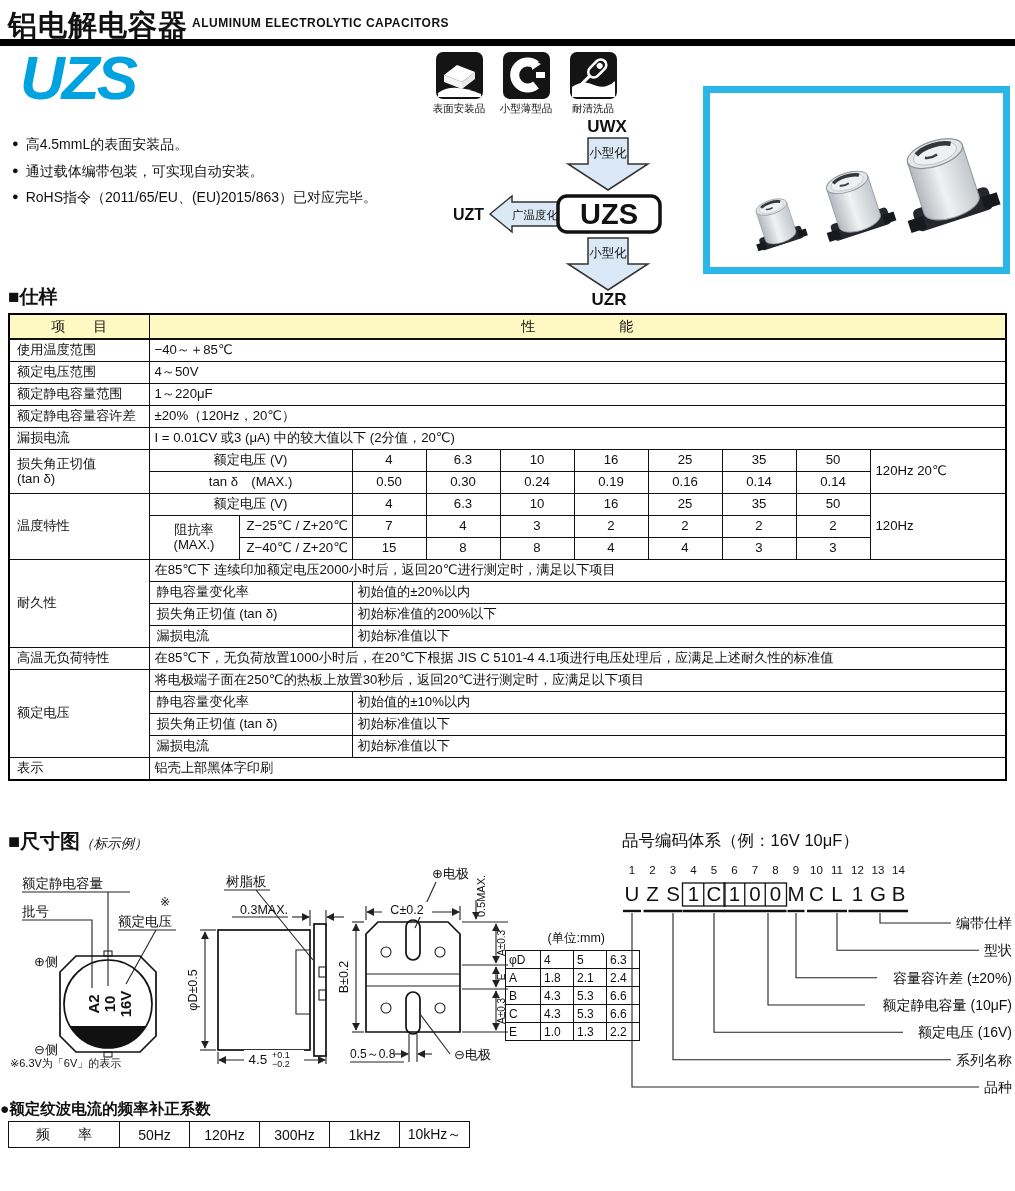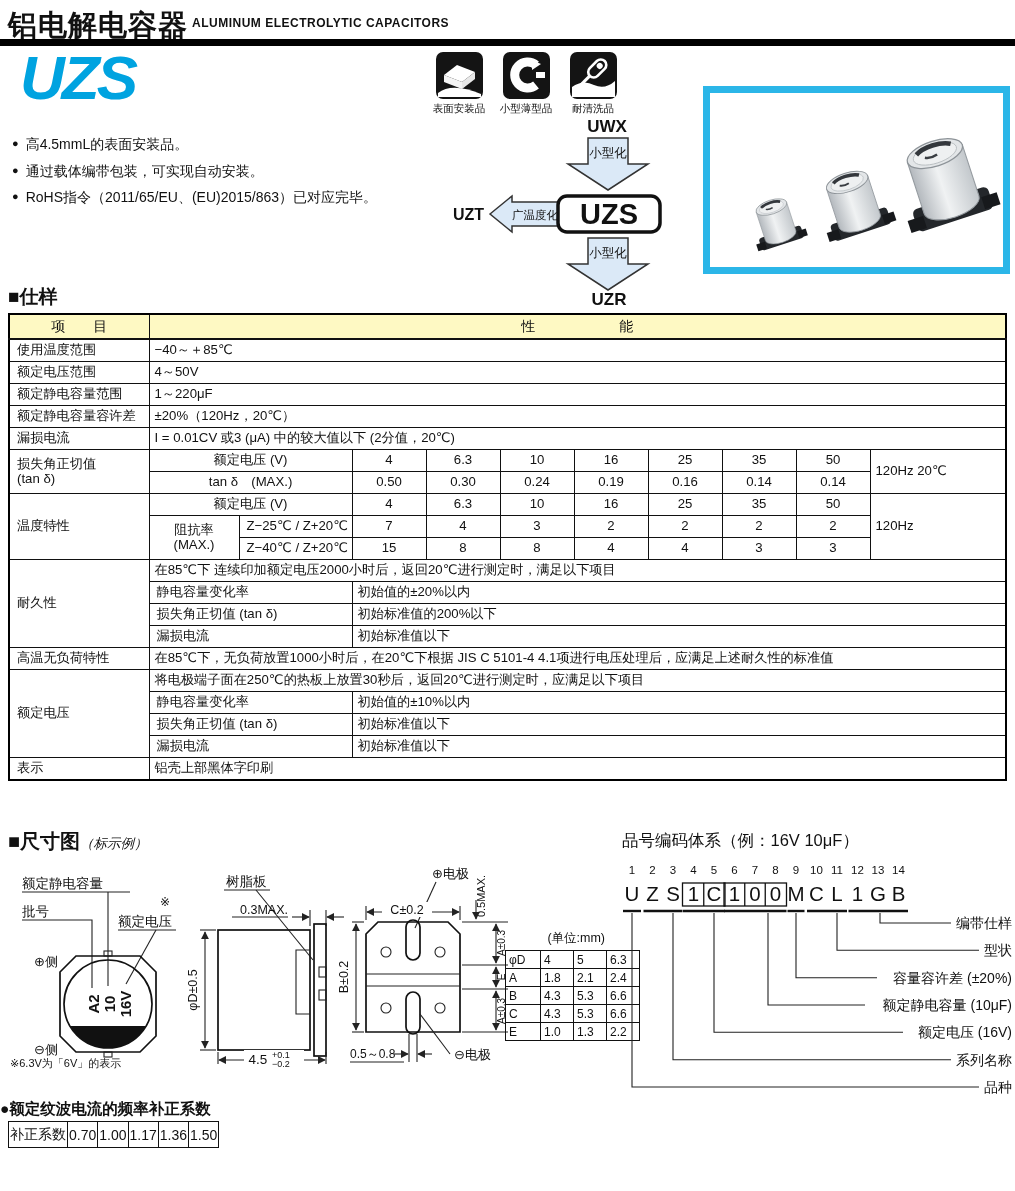--- a/index.html
+++ b/index.html
@@ -488,24 +488,24 @@
       <text x="394" y="162">额定静电容量 (10μF)</text>
       <text x="394" y="189.3">额定电压 (16V)</text>
       <text x="394" y="216.7">系列名称</text>
       <text x="394" y="244">品种</text>
     </g>
   </svg>
 
   <div class="abs rip-title">●额定纹波电流的频率补正系数</div>
   <table class="abs ripple">
     <tbody>
-    <tr>
-      <td>补正系数</td>
-      <td>0.70</td>
-      <td>1.00</td>
-      <td>1.17</td>
-      <td>1.36</td>
-      <td>1.50</td>
+        <tr>
+      <td style="width:108px">频　　率</td>
+      <td style="width:67px">50Hz</td>
+      <td style="width:67px">120Hz</td>
+      <td style="width:67px">300Hz</td>
+      <td style="width:67px">1kHz</td>
+      <td style="width:67px">10kHz～</td>
     </tr>
   </tbody>
     </table>
 
 </div>
 
 </body></html>

